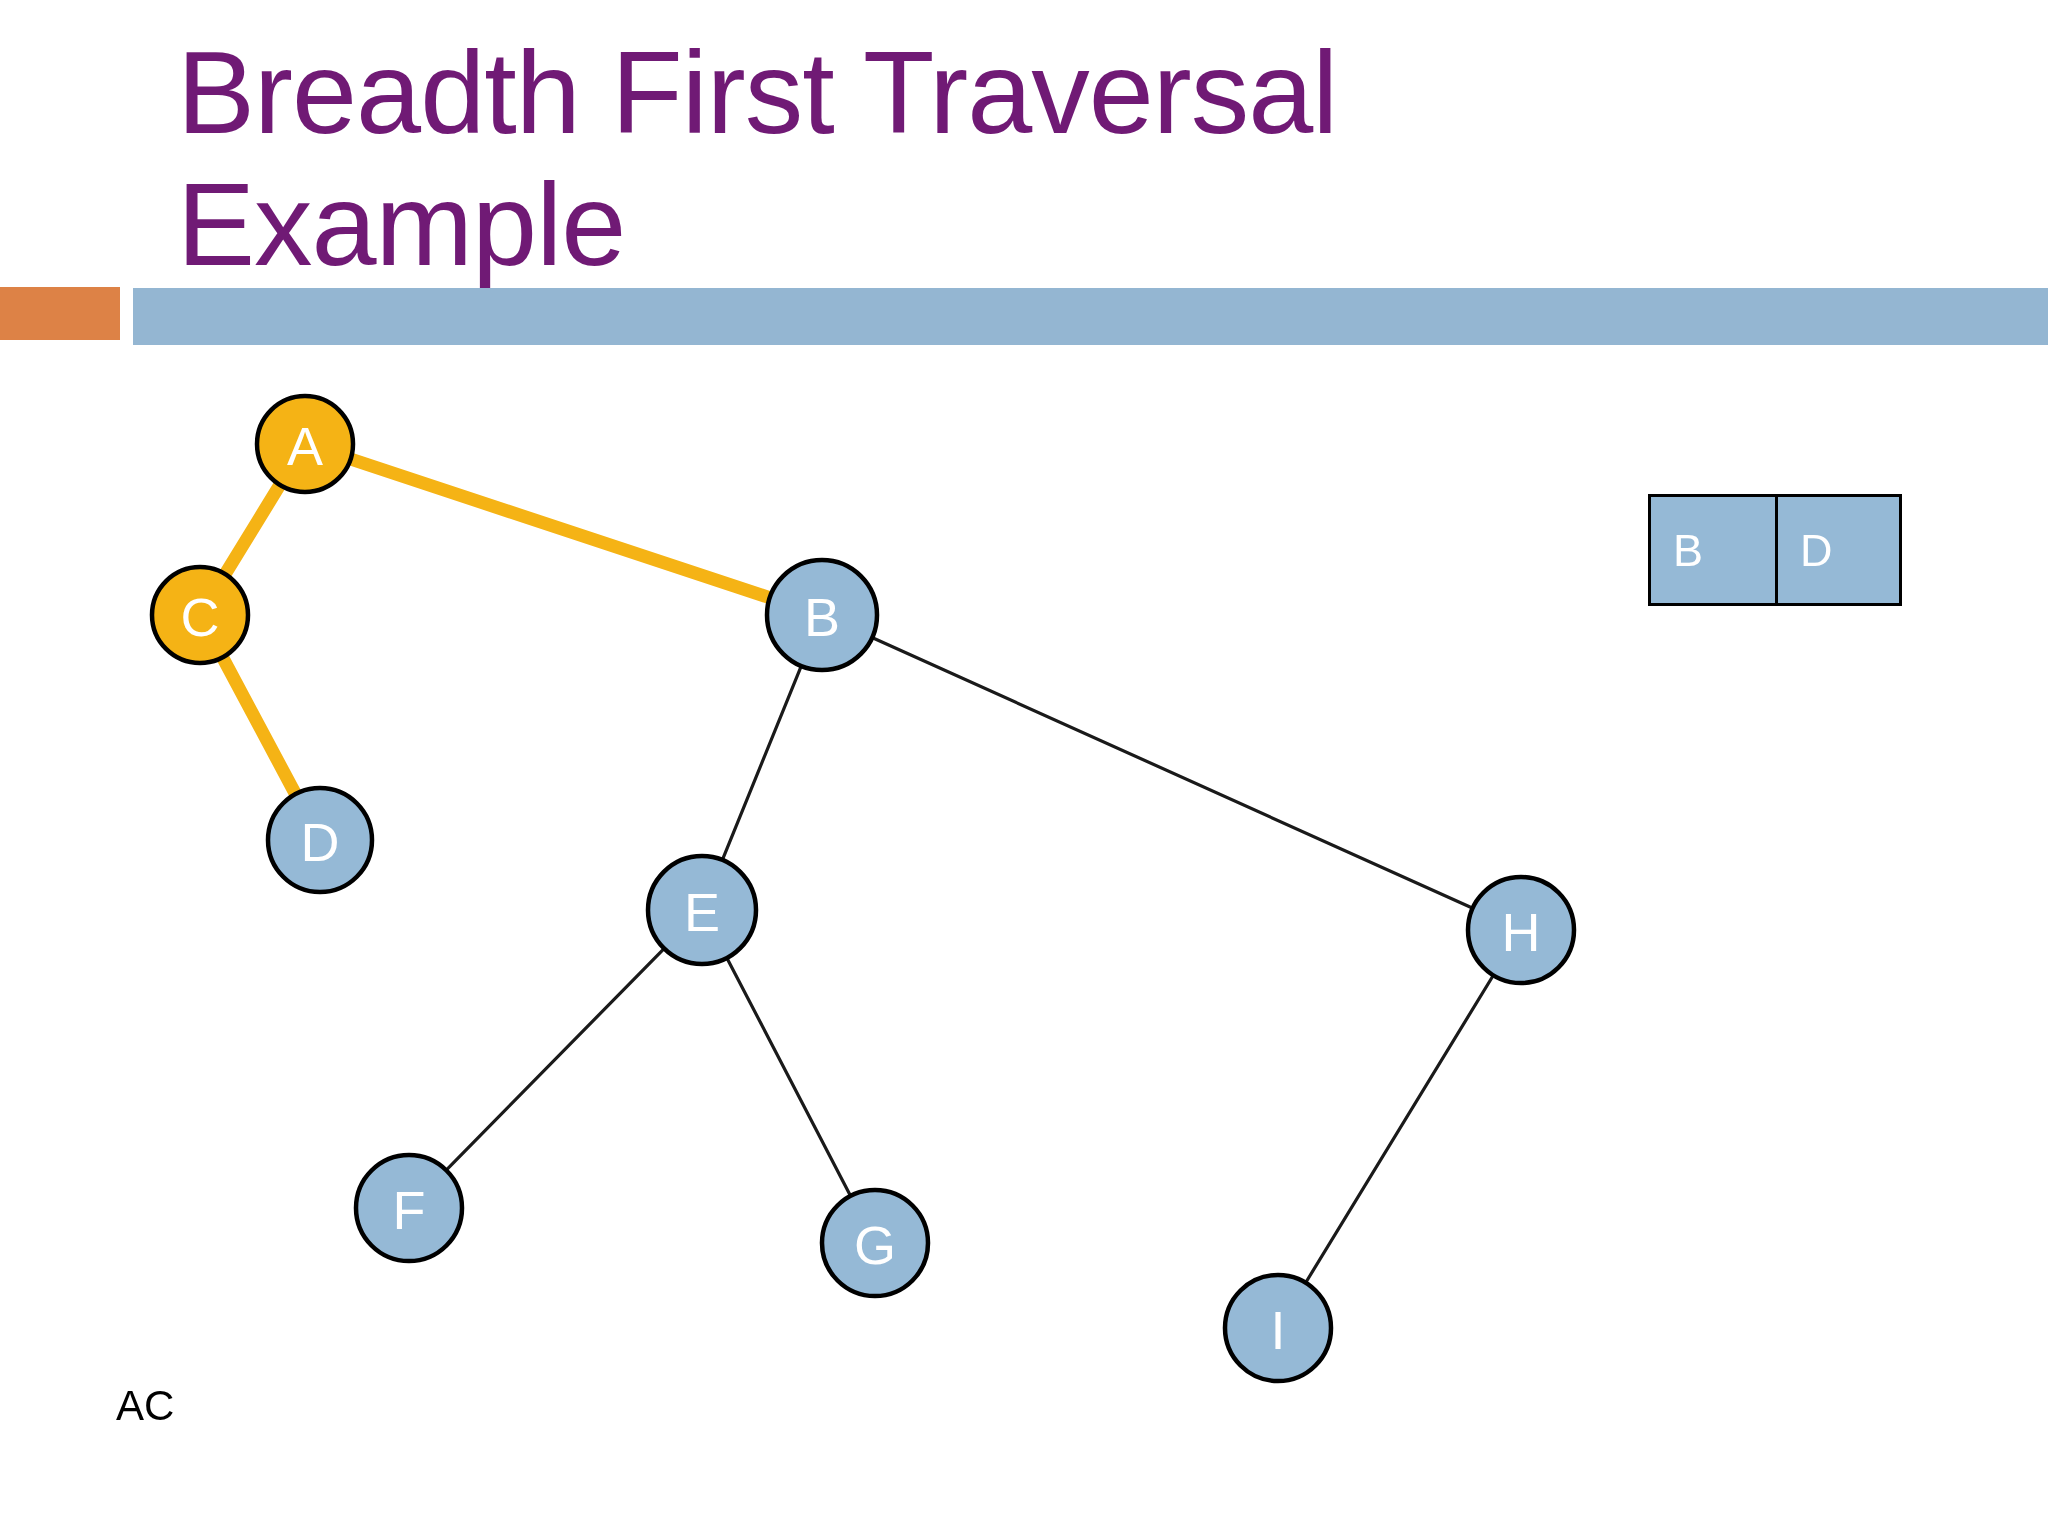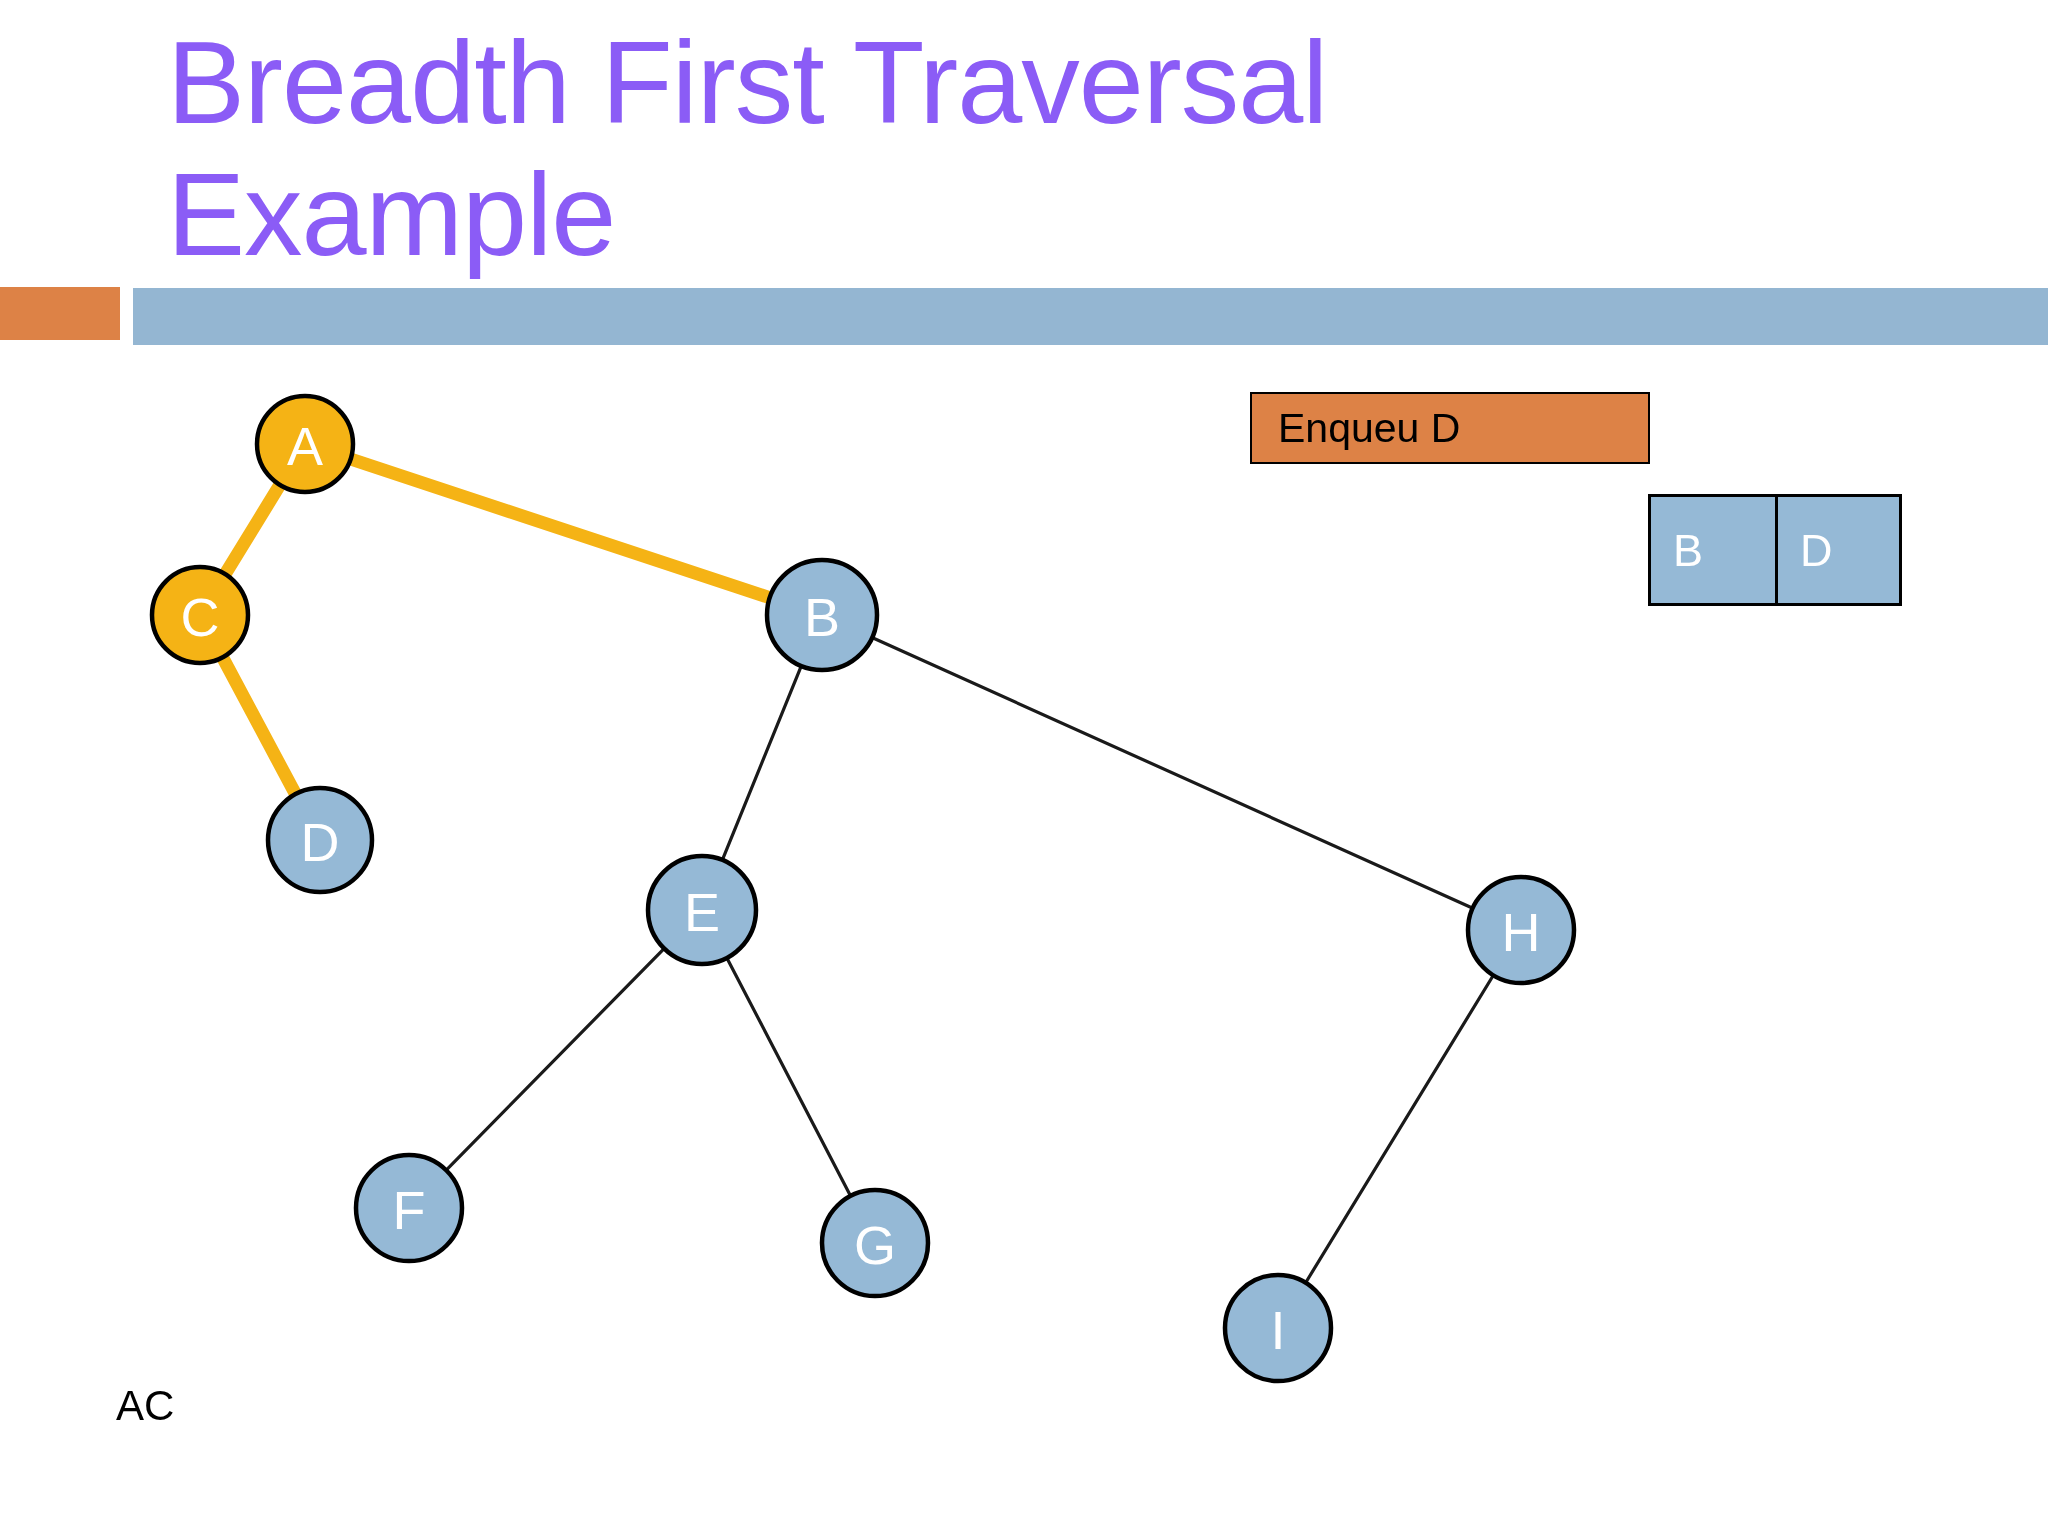--- a/index.html
+++ b/index.html
@@ -22,27 +22,27 @@
 
   
   #title-block {
     position: absolute;
     left: 160px;
     top: 10px;
     width: 1600px;
     height: 300px;
   }
   #page-title {
-    margin: 7px;
+    margin: 17px;
     font-family: "Liberation Sans", sans-serif;
     font-weight: 400;
     font-size: 117px;
     line-height: 1.13;
     letter-spacing: -1px;
-    color: #8b5cf6;
+    color: #701a75;
     white-space: pre-line;
   }
 
   
   #accent-bar-orange {
     position: absolute;
     left: 0px;
     top: 287px;
     width: 120px;
     height: 53px;
@@ -198,23 +198,20 @@
           <circle cx="875" cy="1243" r="53" class="node-circle node-default"></circle>
           <text x="875" y="1245" class="node-label">G</text>
         </g>
         <g>
           <circle cx="1278" cy="1328" r="53" class="node-circle node-default"></circle>
           <text x="1278" y="1330" class="node-label">I</text>
         </g>
       </g>
   </svg>
 
-  <div id="action-callout">
-    <span id="action-callout-label">Enqueu D</span>
-  </div>
 
   <div id="queue-display">
       <div class="queue-cell">
         <span class="queue-cell-label">B</span>
       </div>
       <div class="queue-cell">
         <span class="queue-cell-label">D</span>
       </div>
     </div>
 

